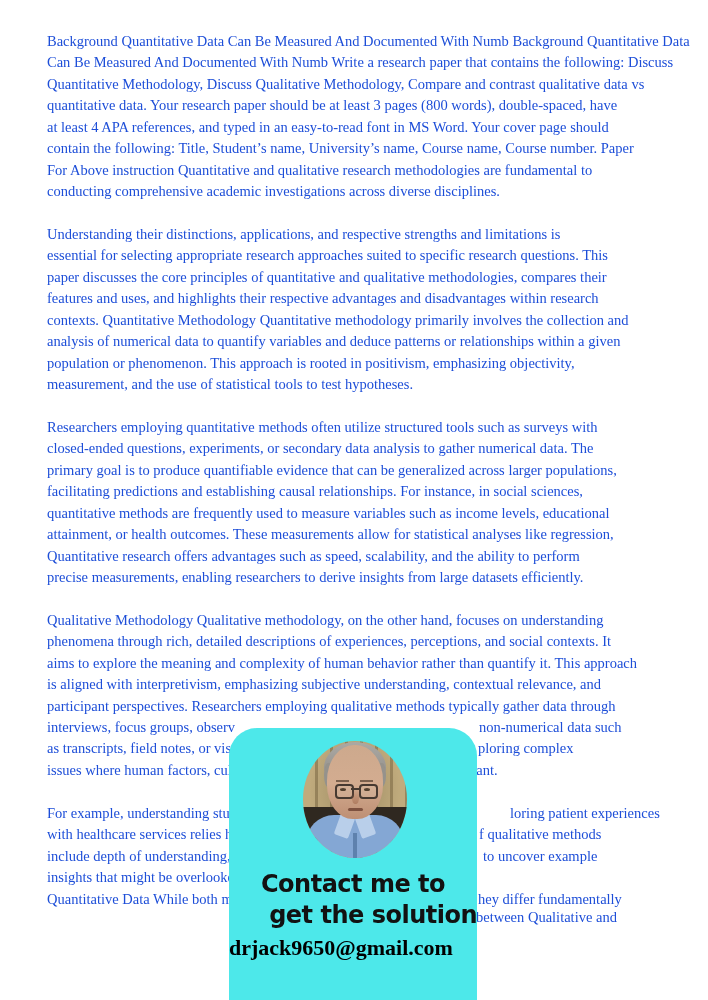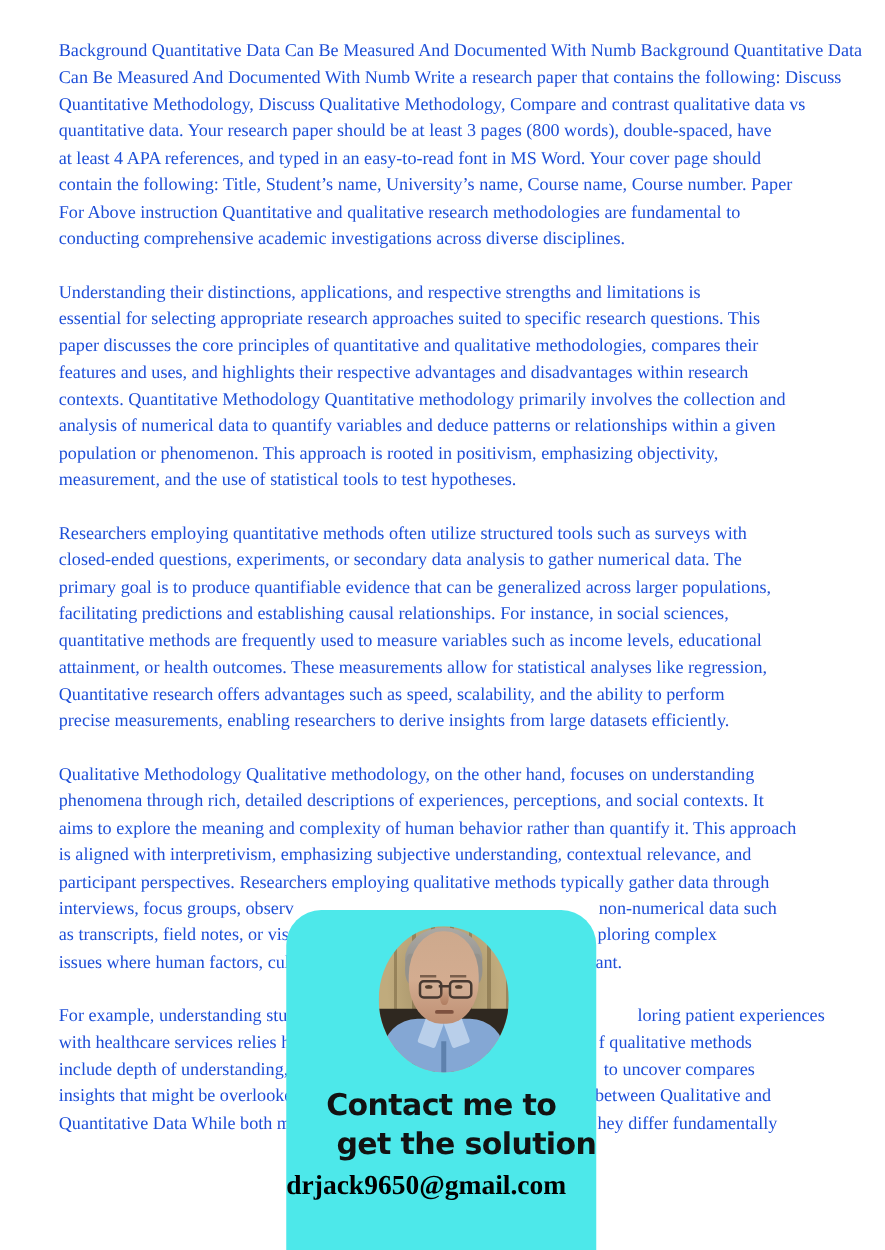--- a/index.html
+++ b/index.html
@@ -148,22 +148,22 @@
       <div class="line">aims to explore the meaning and complexity of human behavior rather than quantify it. This approach</div>
       <div class="line">is aligned with interpretivism, emphasizing subjective understanding, contextual relevance, and</div>
       <div class="line">participant perspectives. Researchers employing qualitative methods typically gather data through</div>
       <div class="line"><span>interviews, focus groups, observ</span><span class="frag-right" style="left: 432px;">non-numerical data such</span></div>
       <div class="line"><span>as transcripts, field notes, or vis</span><span class="frag-right" style="left: 431px;">ploring complex</span></div>
       <div class="line"><span>issues where human factors, cul</span><span class="frag-right" style="left: 410px;">ificant.</span></div>
     </div>
     <div class="para">
       <div class="line"><span>For example, understanding stu</span><span class="frag-right" style="left: 431px; margin-left: 32px;">loring patient experiences</span></div>
       <div class="line"><span>with healthcare services relies h</span><span class="frag-right" style="left: 432px;">f qualitative methods</span></div>
-      <div class="line"><span>include depth of understanding,</span><span class="frag-right" style="left: 436px;">to uncover compares</span></div>
-      <div class="line"><span>insights that might be overlooke</span><span class="frag-right" style="left: 429px;">between Qualitative and</span></div>
+      <div class="line"><span>include depth of understanding,</span><span class="frag-right" style="left: 436px;">to uncover example</span></div>
+      <div class="line"><span>insights that might be overlooke</span><span class="frag-right" style="left: 429px; margin-top: 40px;">between Qualitative and</span></div>
       <div class="line"><span>Quantitative Data While both m</span><span class="frag-right" style="left: 431px;">hey differ fundamentally</span></div>
     </div>
   </div>
 
 <div id="overlay" style="background: rgb(77, 232, 234);">
   <div id="photo">
     <div class="ph-band"></div>
     <div class="ph-neck"></div>
     <div class="ph-shirt"></div>
     <div class="ph-collar-l"></div>

